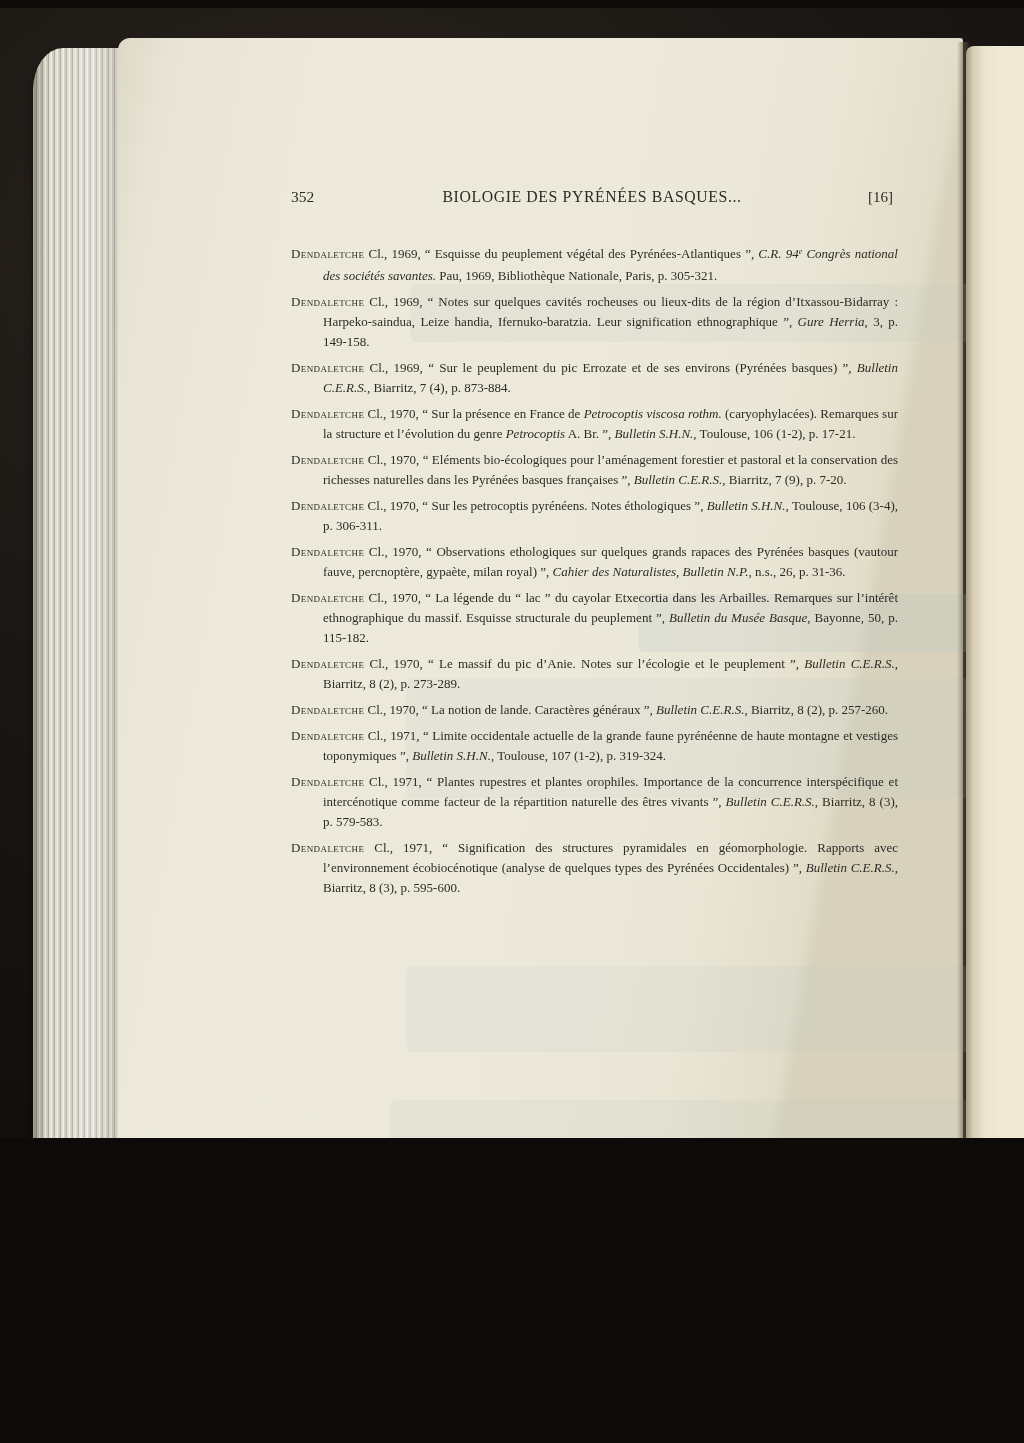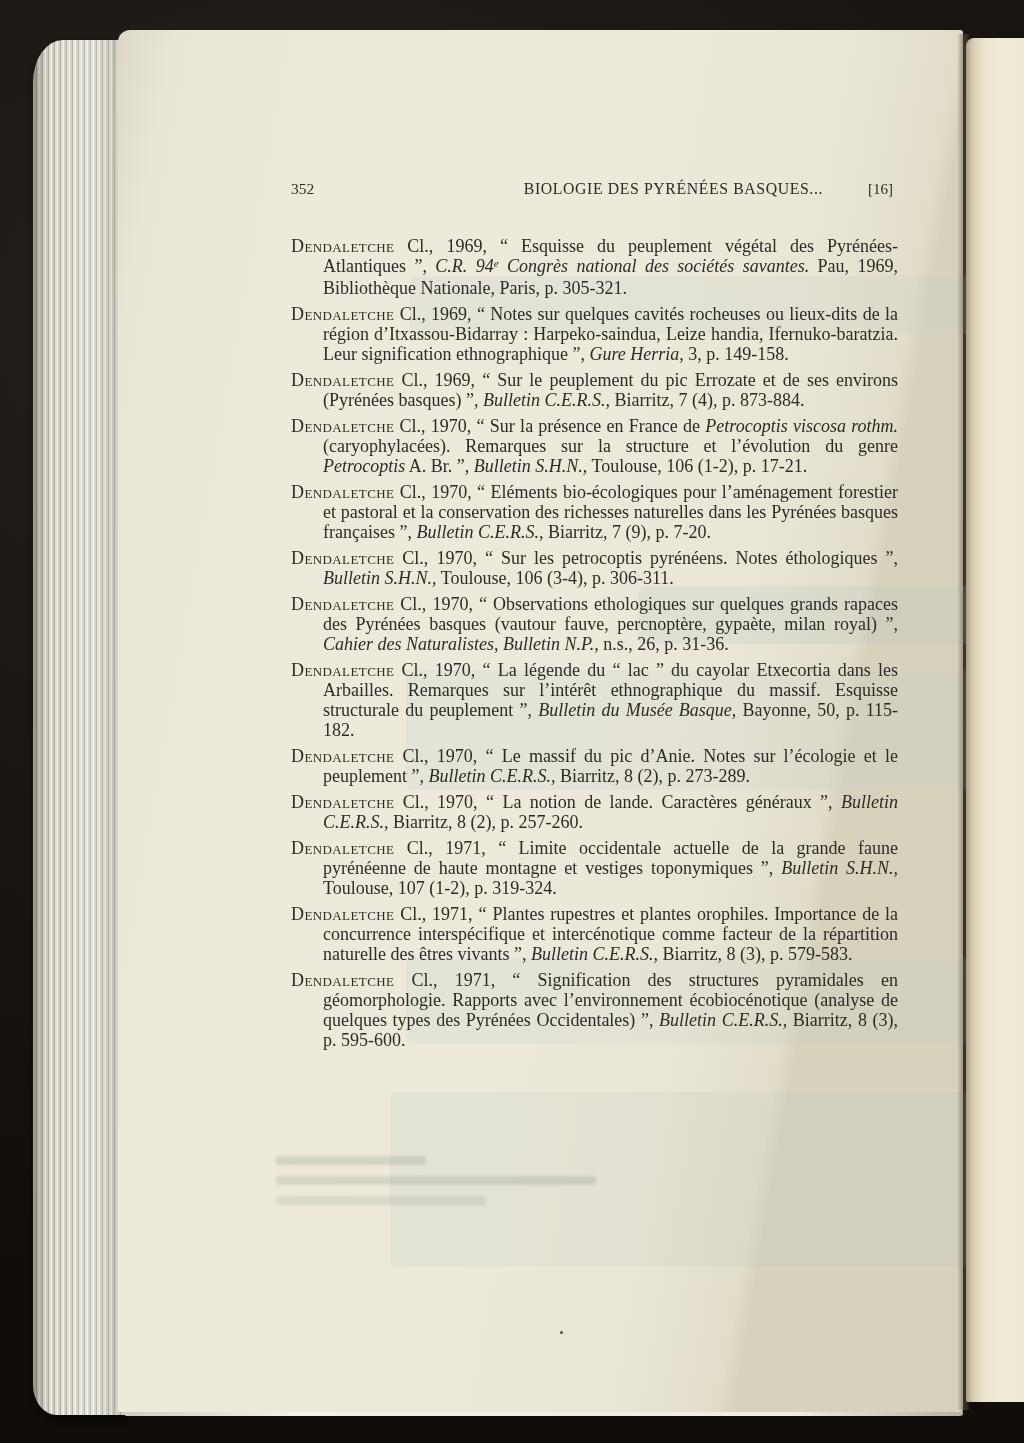--- a/index.html
+++ b/index.html
@@ -1,19 +1,20 @@
 <!DOCTYPE html>
 <html lang="fr"><head>
 <meta charset="utf-8">
 <style>
   html,body{margin:0;padding:0;background:#0d0b09;}
   .scan{
-    position:relative;width:1024px;height:1443px;overflow:hidden;
+    position:relative;width:1024px;height:1130px;overflow:hidden;
     background:radial-gradient(1300px 1000px at 32% 22%, #2a241d 0%, #1a1613 48%, #100d0a 100%);
     font-family:"Liberation Serif","DejaVu Serif",serif;
+    margin-top:8px;
   }
   
   .page-stack{
     position:absolute;left:33px;top:40px;width:96px;height:1375px;
     background-color:#d4d1c4;
     background-image:
       linear-gradient(90deg, rgba(70,62,50,.45) 0, rgba(70,62,50,0) 14px, rgba(255,255,255,.25) 60px, rgba(120,115,100,.30) 96px),
       repeating-linear-gradient(90deg, rgba(255,255,255,.65) 0 1px, rgba(190,186,172,.25) 1px 3px, rgba(105,100,86,.38) 3px 4px, rgba(235,232,222,.55) 4px 6px);
     border-radius:30px 0 0 24px / 42px 0 0 30px;
     box-shadow:0 4px 6px rgba(0,0,0,.55);
@@ -50,26 +51,26 @@
   .gl1{left:276px;top:1156px;width:150px;}
   .gl2{left:276px;top:1176px;width:320px;}
   .gl3{left:276px;top:1196px;width:210px;background:rgba(95,115,100,.13);}
   .speck{position:absolute;width:3px;height:3px;border-radius:50%;background:rgba(45,43,38,.85);}
   
   .page-header{
     position:absolute;left:291px;top:180px;width:602px;
     display:flex;align-items:baseline;color:#2d2b26;
   }
   .page-number{font-size:15.5px;width:70px;}
-  .header-title{flex:1;text-align:right;font-size:15.8px;letter-spacing:.6px;}
+  .header-title{flex:1;text-align:center;font-size:15.8px;letter-spacing:.6px;}
   .header-ref{width:70px;text-align:right;font-size:15px;}
   
   .biblio{
     position:absolute;left:291px;top:236px;width:607px;
-    font-size:18px;line-height:20px;color:#2d2b26;text-align:justify;
+    font-size:13px;line-height:20px;color:#2d2b26;text-align:justify;
   }
   .biblio p.entry{margin:0 0 6px 0;padding-left:32px;text-indent:-32px;}
   .seg-sc{font-variant:small-caps;letter-spacing:.4px;}
   .seg-i{font-style:italic;}
   .seg-sup{font-style:italic;font-size:.62em;position:relative;top:-.45em;}
 </style>
 </head>
 <body>
 
 <div class="scan">

